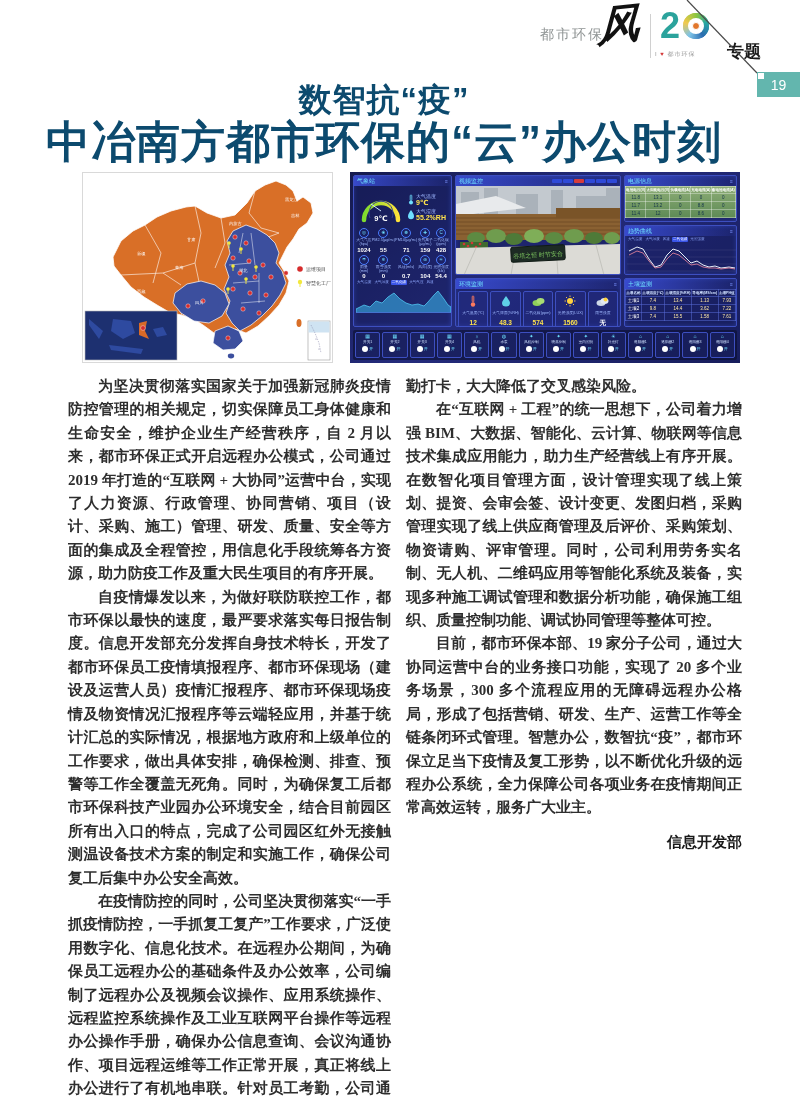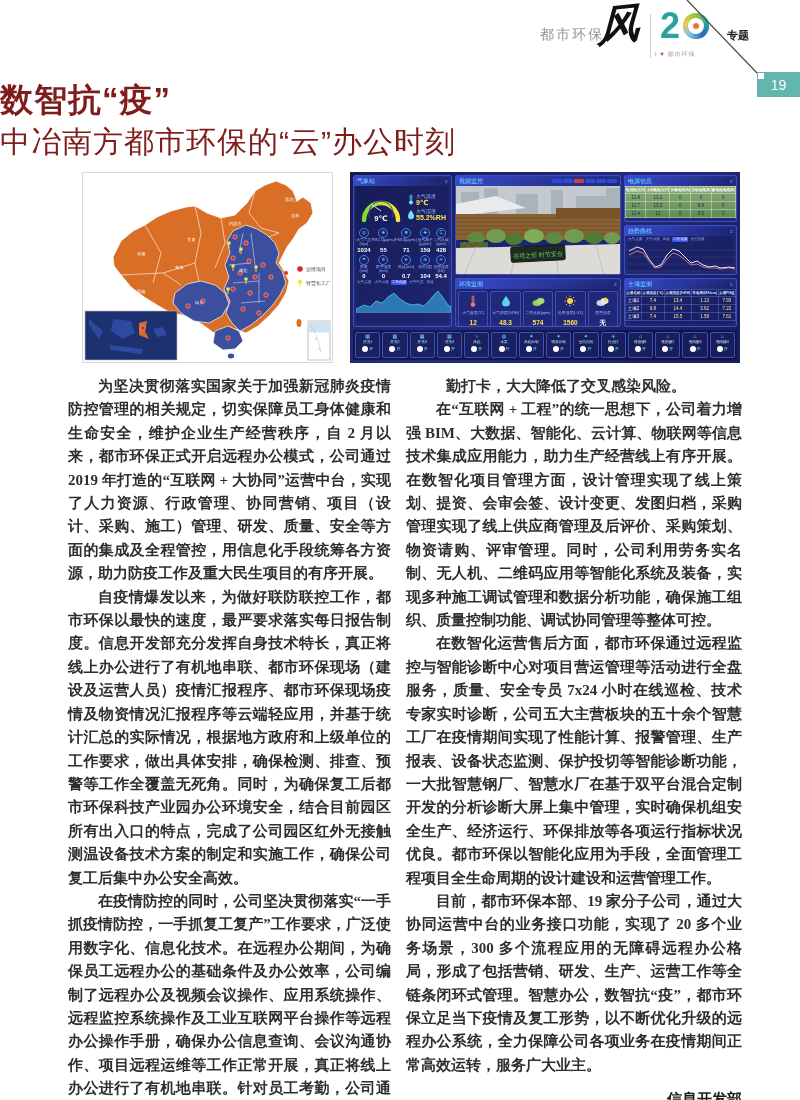--- a/index.html
+++ b/index.html
@@ -14,31 +14,31 @@
   .hdr-divider{position:absolute;left:650px;top:14px;width:1px;height:44px;background:#d0d0d0;}
   .logo20{position:absolute;left:660px;top:12px;width:58px;height:40px;}
   .logo20 .two{position:absolute;left:0;top:-4px;font-size:36px;font-weight:700;color:#2ba39c;line-height:1;}
   .logo20 .zero{position:absolute;left:23px;top:1px;width:26px;height:26px;border-radius:50%;
         background:conic-gradient(#8dc63f,#27a8a2,#2b6cb0,#7fc4e8,#f2c94c,#8dc63f);}
   .logo20 .zero-in{position:absolute;left:5px;top:5px;width:16px;height:16px;border-radius:50%;background:#fff;}
   .logo20 .zero-dot{position:absolute;left:9px;top:9px;width:8px;height:8px;border-radius:50%;
         background:#e2762b;border:1.5px solid #fff;box-sizing:border-box;}
   .logo-caption{position:absolute;left:655px;top:50px;width:70px;font-size:6px;color:#9a9a9a;letter-spacing:1px;}
   .logo-caption .heart{color:#d43a3a;}
-  .section-label{position:absolute;left:727px;top:28px;font-size:11px;font-weight:700;color:#1a1a1a;}
+  .section-label{position:absolute;left:727px;top:40px;font-size:17px;font-weight:700;color:#1a1a1a;}
   .diag-svg{position:absolute;left:0;top:0;width:800px;height:100px;}
   .page-tab{position:absolute;left:757px;top:72px;width:43px;height:25px;background:#63b6ae;}
   .page-tab .notch{position:absolute;left:1px;top:1px;width:6px;height:6px;background:#fff;}
   .page-tab .num{position:absolute;left:0;top:0;width:100%;height:100%;display:flex;align-items:center;
                  justify-content:center;color:#fff;font-size:14px;}
 
   
-  .title-block{position:absolute;left:0;top:80px;width:768px;text-align:left;color:#7f1d1d;}
+  .title-block{position:absolute;left:0;top:80px;width:768px;text-align:center;color:#0c4a6e;}
   .title-l1{font-size:33px;font-weight:700;line-height:40px;letter-spacing:1px;}
-  .title-l2{font-size:30px;font-weight:400;line-height:44px;letter-spacing:1px;}
+  .title-l2{font-size:44px;font-weight:700;line-height:44px;letter-spacing:1px;}
 
   
   .fig-map{position:absolute;left:82px;top:172px;width:251px;height:191px;background:#fff;
            border:1px solid #d9d9d9;box-sizing:border-box;}
   .fig-dash{position:absolute;left:350px;top:172px;width:390px;height:191px;overflow:hidden;
             background:linear-gradient(140deg,#151a4e 0%,#242b7c 45%,#171d5c 100%);}
 
   
   .dpanel{position:absolute;border:1px solid #3d4fc0;background:rgba(25,30,95,.45);border-radius:2px;
           box-shadow:inset 0 0 5px rgba(80,110,255,.30);box-sizing:border-box;overflow:hidden;}
@@ -94,21 +94,21 @@
   .sw-knob{width:6px;height:6px;border-radius:50%;background:#fff;}
   .sw-state{font-size:4px;color:#6fe0ff;}
 
   
   .article{position:absolute;left:68px;top:375px;width:674px;display:flex;gap:15px;}
   .col{font-family:"Liberation Serif","DejaVu Serif",serif;font-size:15px;line-height:23.4px;
        color:#2e2e2e;text-align:justify;}
   .col-l{width:323px;}
   .col-r{width:336px;}
   .col p{margin:0;text-indent:2em;font-weight:bold;}
-  .col p.no-indent{text-indent:0;margin-left:40px;}
+  .col p.no-indent{text-indent:0;}
   .signature{margin-top:10px;text-align:right;font-family:"Liberation Sans",sans-serif;
              font-weight:700;font-size:15px;color:#1a1a1a;}
 </style>
 </head>
 <body>
 
 <div id="page">
 
   <div class="brand">都市环保</div>
   <div class="brand-mark">风</div>
@@ -684,25 +684,24 @@
             <span class="sw-knob"></span>
             <span class="sw-state">开</span>
           </div>
         </div>
     </div>
   </div>
 
   <div class="article">
     <div class="col col-l">
       <p>为坚决贯彻落实国家关于加强新冠肺炎疫情防控管理的相关规定，切实保障员工身体健康和生命安全，维护企业生产经营秩序，自 2 月以来，都市环保正式开启远程办公模式，公司通过 2019 年打造的“互联网 + 大协同”运营中台，实现了人力资源、行政管理、协同营销、项目（设计、采购、施工）管理、研发、质量、安全等方面的集成及全程管控，用信息化手段统筹各方资源，助力防疫工作及重大民生项目的有序开展。</p>
-      <p>自疫情爆发以来，为做好联防联控工作，都市环保以最快的速度，最严要求落实每日报告制度。信息开发部充分发挥自身技术特长，真正将线上办公进行了有机地串联、都市环保现场（建设及运营人员）疫情汇报程序、都市环保现场疫情及物资情况汇报程序等云端轻应用，并基于统计汇总的实际情况，根据地方政府和上级单位的工作要求，做出具体安排，确保检测、排查、预警等工作全覆盖无死角。同时，为确保复工后都市环保科技产业园办公环境安全，结合目前园区所有出入口的特点，完成了公司园区红外无接触测温设备技术方案的制定和实施工作，确保公司复工后集中办公安全高效。</p>
+      <p>自疫情爆发以来，为做好联防联控工作，都市环保以最快的速度，最严要求落实每日报告制度。信息开发部充分发挥自身技术特长，开发了都市环保员工疫情填报程序、都市环保现场（建设及运营人员）疫情汇报程序、都市环保现场疫情及物资情况汇报程序等云端轻应用，并基于统计汇总的实际情况，根据地方政府和上级单位的工作要求，做出具体安排，确保检测、排查、预警等工作全覆盖无死角。同时，为确保复工后都市环保科技产业园办公环境安全，结合目前园区所有出入口的特点，完成了公司园区红外无接触测温设备技术方案的制定和实施工作，确保公司复工后集中办公安全高效。</p>
       <p>在疫情防控的同时，公司坚决贯彻落实“一手抓疫情防控，一手抓复工复产”工作要求，广泛使用数字化、信息化技术。在远程办公期间，为确保员工远程办公的基础条件及办公效率，公司编制了远程办公及视频会议操作、应用系统操作、远程监控系统操作及工业互联网平台操作等远程办公操作手册，确保办公信息查询、会议沟通协作、项目远程运维等工作正常开展，真正将线上办公进行了有机地串联。针对员工考勤，公司通过“企业微信 + 移动协同”的云端轻应用打卡，远程外勤报备功能，实现了无接触考</p>
     </div>
     <div class="col col-r">
       <p class="no-indent">勤打卡，大大降低了交叉感染风险。</p>
       <p>在“互联网 + 工程”的统一思想下，公司着力增强 BIM、大数据、智能化、云计算、物联网等信息技术集成应用能力，助力生产经营线上有序开展。在数智化项目管理方面，设计管理实现了线上策划、提资、会审会签、设计变更、发图归档，采购管理实现了线上供应商管理及后评价、采购策划、物资请购、评审管理。同时，公司利用劳务实名制、无人机、二维码应用等智能化系统及装备，实现多种施工调试管理和数据分析功能，确保施工组织、质量控制功能、调试协同管理等整体可控。</p>
-      <p>在数智化运营售后方面，都市环保通过远程监控与智能诊断中心对项目营运管理等活动进行全盘服务，质量、安全专员 7x24 小时在线巡检、技术专家实时诊断，公司五大主营板块的五十余个智慧工厂在疫情期间实现了性能计算、报警管理、生产报表、设备状态监测、保护投切等智能诊断功能，一大批智慧钢厂、智慧水厂在基于双平台混合定制开发的分析诊断大屏上集中管理，实时确保机组安全生产、经济运行、环保排放等各项运行指标状况优良。都市环保以智能化应用为手段，全面管理工程项目全生命周期的设计建设和运营管理工作。</p>
       <p>目前，都市环保本部、19 家分子公司，通过大协同运营中台的业务接口功能，实现了 20 多个业务场景，300 多个流程应用的无障碍远程办公格局，形成了包括营销、研发、生产、运营工作等全链条闭环式管理。智慧办公，数智抗“疫”，都市环保立足当下疫情及复工形势，以不断优化升级的远程办公系统，全力保障公司各项业务在疫情期间正常高效运转，服务广大业主。</p>
       <div class="signature">信息开发部</div>
     </div>
   </div>
 
 </div>
 
 </body></html>

